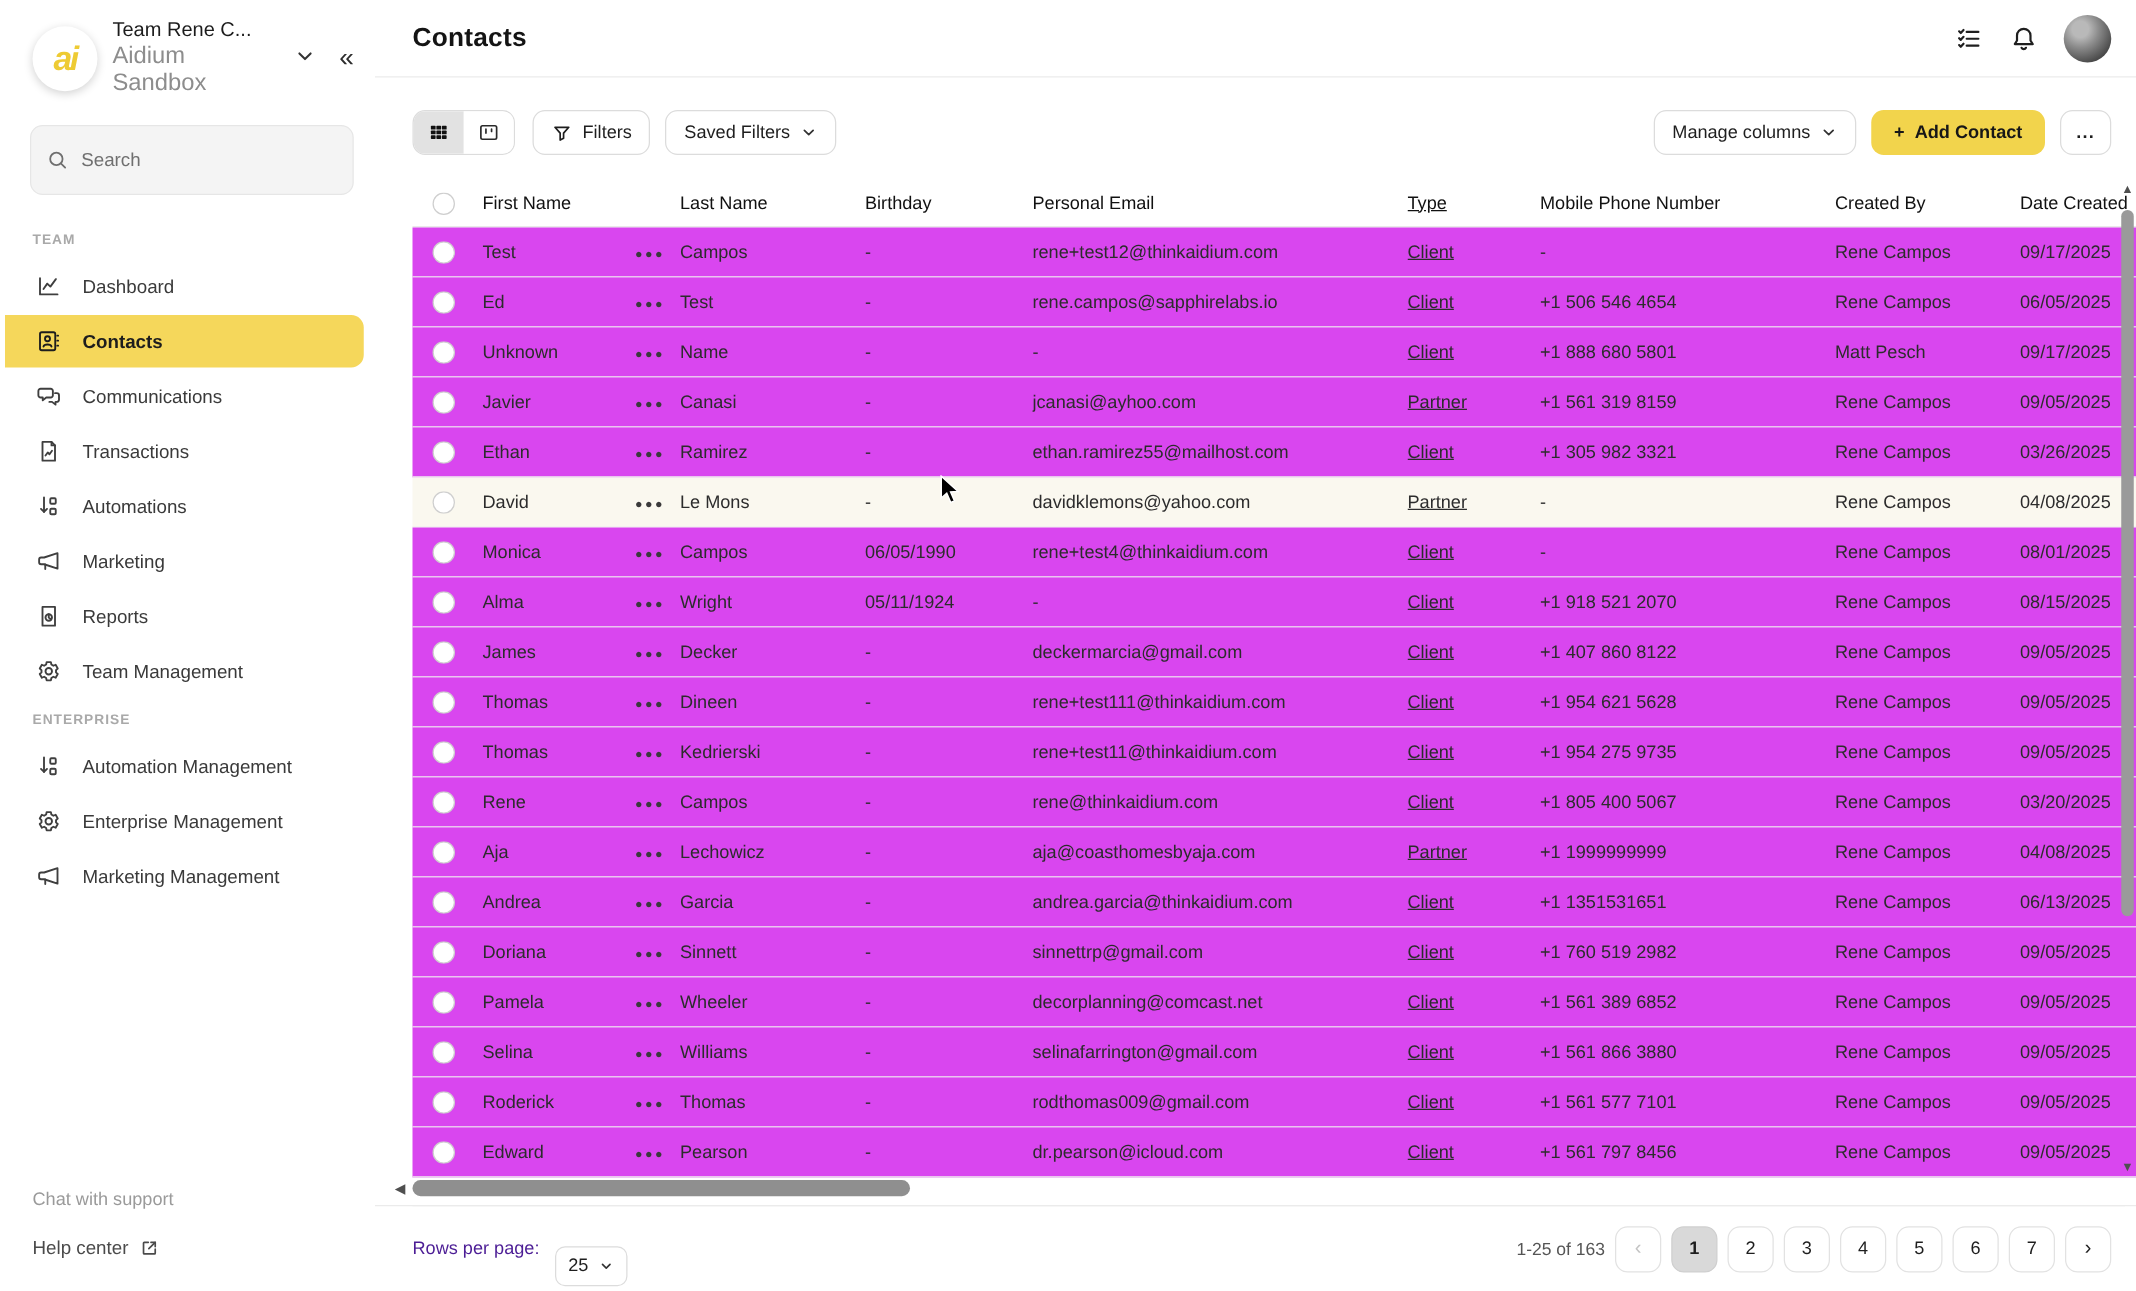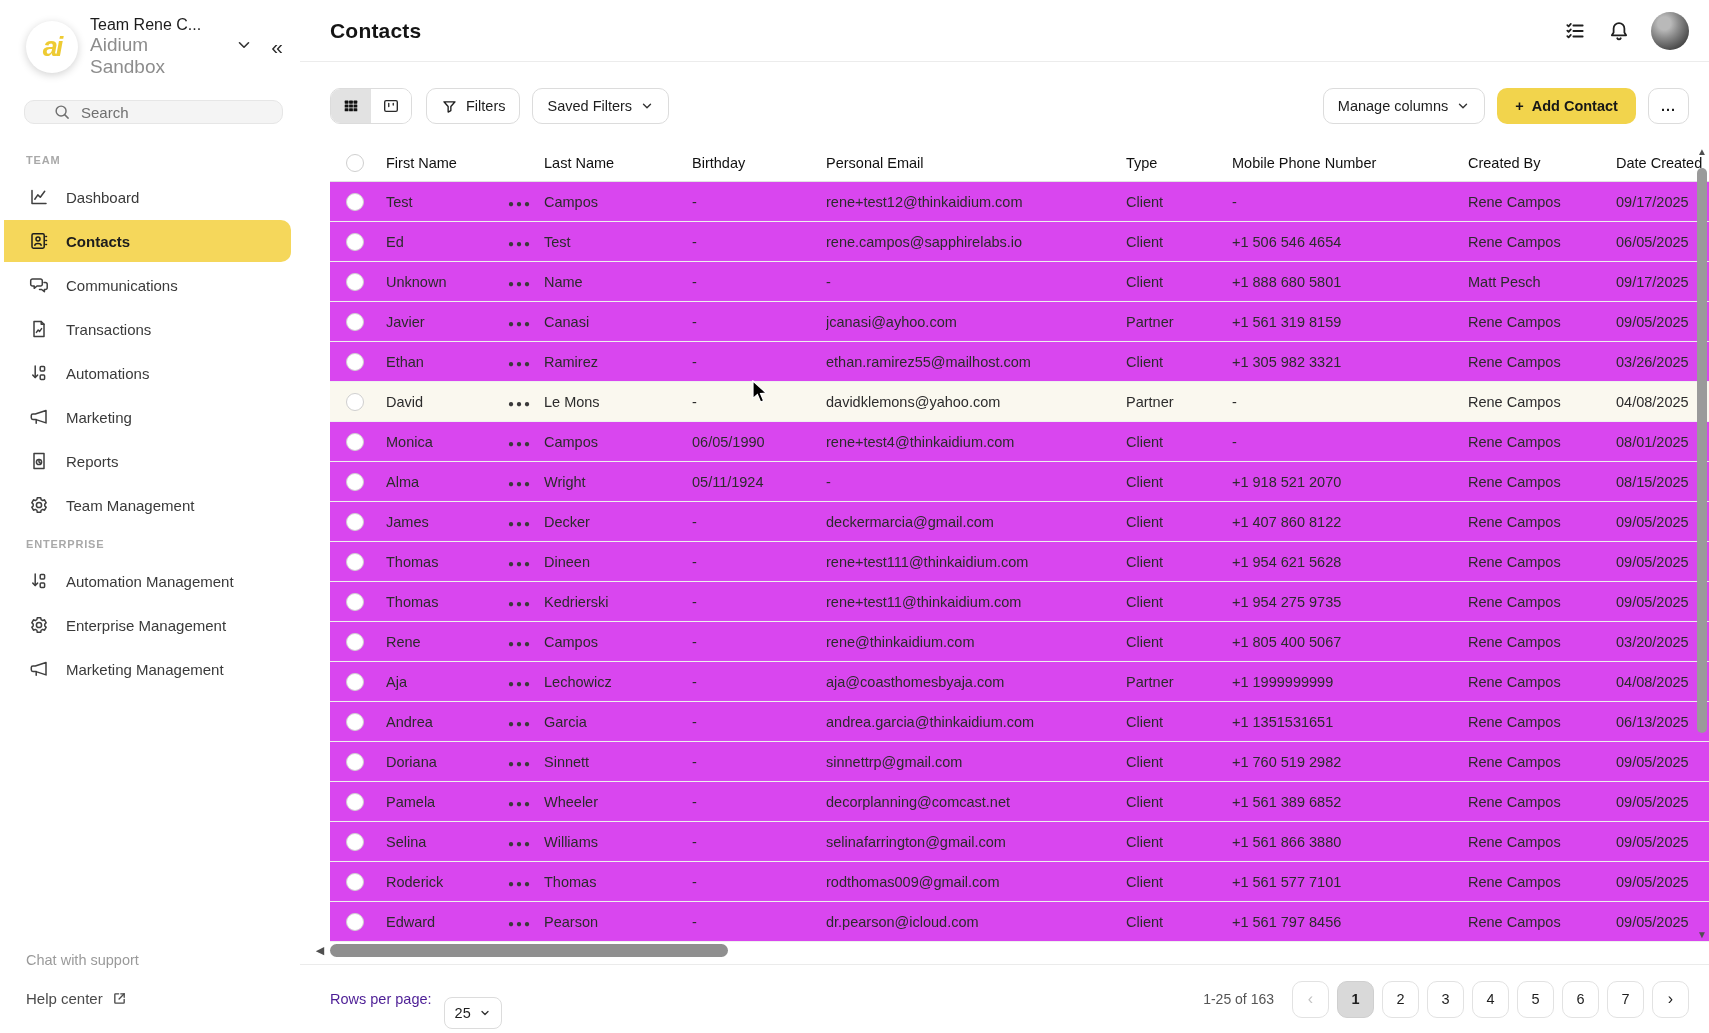--- a/index.html
+++ b/index.html
@@ -12,22 +12,22 @@
   .brand-row { display:flex; align-items:center; padding:16px 14px 10px 22px; gap:12px; }
   .logo-circle { width:52px; height:52px; border-radius:50%; background:#fff; flex:0 0 auto;
                  box-shadow:0 2px 8px rgba(0,0,0,.18); display:flex; align-items:center; justify-content:center;
                  font-weight:800; font-style:italic; font-size:27px; color:#eecb33; letter-spacing:-2px; }
   .brand-text { line-height:1.15; min-width:0; }
   .brand-title { font-size:16px; font-weight:400; color:#1c1c1c; white-space:nowrap; }
   .brand-sub { font-size:19px; color:#8d8d8d; }
   .brand-chevron { color:#333; margin-left:2px; flex:0 0 auto; }
   .collapse-btn { margin-left:auto; font-size:21px; color:#2c2c2c; cursor:pointer; padding:0 6px; }
 
-  .search-box { margin:12px 20px 6px 20px; height:24px; background:#f4f4f4; border:1px solid #e6e6e6;
-                border-radius:10px; display:flex; align-items:center; gap:10px; padding:0 28px; }
+  .search-box { margin:12px 20px 6px 20px; height:56px; background:#f4f4f4; border:1px solid #e6e6e6;
+                border-radius:10px; display:flex; align-items:center; gap:10px; padding:0 12px; }
   .search-box svg { flex:0 0 auto; }
   .search-box input { border:none; outline:none; background:transparent; font-size:15px; color:#333;
                       font-family:"Liberation Sans", sans-serif; width:100%; }
   .search-box input::placeholder { color:#6f6f6f; }
 
   .nav { flex:1 1 auto; overflow:hidden; padding-top:14px; }
   .nav-section-label { font-size:11px; font-weight:700; letter-spacing:.8px; color:#a9a9a9;
                        padding:10px 0 8px 22px; }
   .nav-item { display:flex; align-items:center; gap:16px; height:42px; margin:2px 12px 2px 0;
               padding-left:24px; border-radius:0 10px 10px 0; cursor:pointer; }
@@ -69,21 +69,21 @@
   .thead .cell { font-size:14.5px; font-weight:500; color:#111; }
   .trow { display:flex; align-items:center; height:40px; border-bottom:1px solid #efefef; background:#d946ef; cursor:pointer; }
   .trow.hovered { background:#faf8ef; }
   .cell { white-space:nowrap; overflow:hidden; font-size:14.5px; color:#2c2c2c; flex:0 0 auto; }
   .c-check { width:56px; padding-left:16px; }
   .c-first { width:122px; }
   .c-dots  { width:36px; }
   .c-last  { width:148px; }
   .c-bday  { width:134px; }
   .c-email { width:300px; }
-  .c-type  { width:106px; }
+  .c-type  { width:106px;text-decoration:underline; }
   .c-mobile{ width:236px; }
   .c-createdby { width:148px; }
   .c-date  { flex:1 1 auto; width:auto; }
   .cbx { width:18px; height:18px; border:1.5px solid #cfcfcf; border-radius:50%; background:#fff; display:block; cursor:pointer; }
   .dots-btn { border:none; background:none; color:#3a3a3a; font-size:10px; letter-spacing:2px; font-weight:700; cursor:pointer; }
 
   
   .hscroll { position:absolute; left:-18px; top:798px; width:1415px; height:16px; display:flex; align-items:center; }
   .hs-arrow { color:#4f4f4f; font-size:11px; width:16px; text-align:center; cursor:pointer; }
   .hs-track { flex:1; height:13px; position:relative; }
@@ -96,21 +96,21 @@
   .vs-up { top:2px; } .vs-down { bottom:4px; }
   .vs-thumb { position:absolute; left:2px; top:24px; width:10px; height:565px; background:#9a9a9a; border-radius:6px; cursor:pointer; }
 
   
   .content-footer { position:absolute; left:0; bottom:0; width:1409px; height:69px; border-top:1px solid #ebebeb;
                     display:flex; align-items:center; padding:0 20px 0 30px; }
   .rpp-label { font-size:14.5px; color:#4c1d95; margin-right:12px; }
   .rpp-select { height:32px; border:1px solid #dcdcdc; border-radius:8px; background:#fff; display:flex;
                 align-items:center; gap:8px; padding:0 10px; font-size:14.5px; color:#1e1e1e; cursor:pointer;margin-top:27px; }
   .pagination { margin-left:auto; display:flex; align-items:center; gap:8px; }
-  .range-text { font-size:14px; color:#555; margin-right:10px; }
+  .range-text { font-size:14px; color:#555; margin-right:0; }
   .page-btn { width:37px; height:37px; border:1px solid #e2e2e2; border-radius:10px; background:#fff;
               display:flex; align-items:center; justify-content:center; font-size:14.5px; color:#1e1e1e; cursor:pointer; }
   .page-btn.active { background:#d9d9d9; border-color:#cfcfcf; font-weight:600; }
   .page-btn.prev { color:#c3c3c3; }
   .page-btn .pg-chev { font-size:16px; }
 
   
   .cursor { position:absolute; left:752px; top:380px; z-index:50; pointer-events:none; }
 </style>
 </head>

